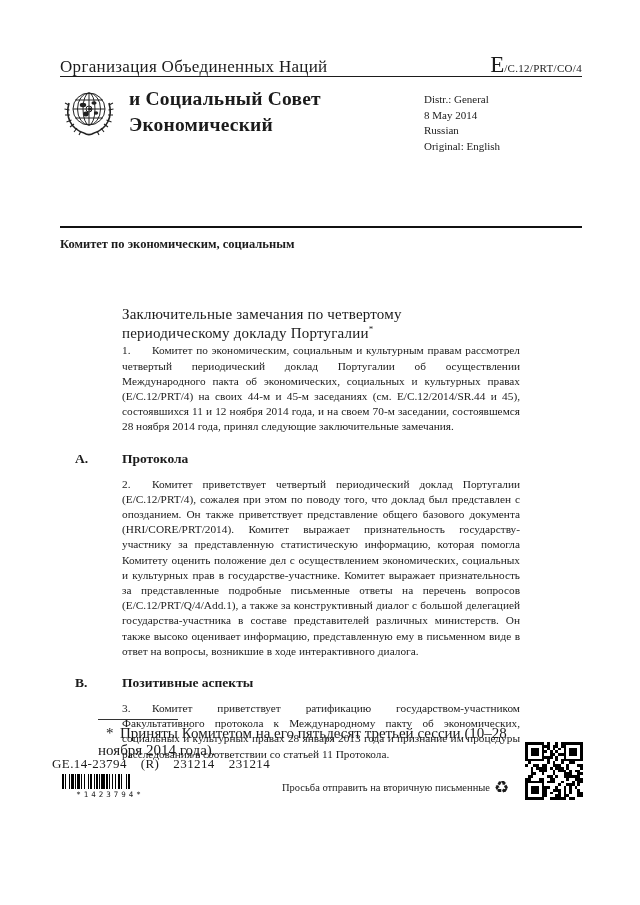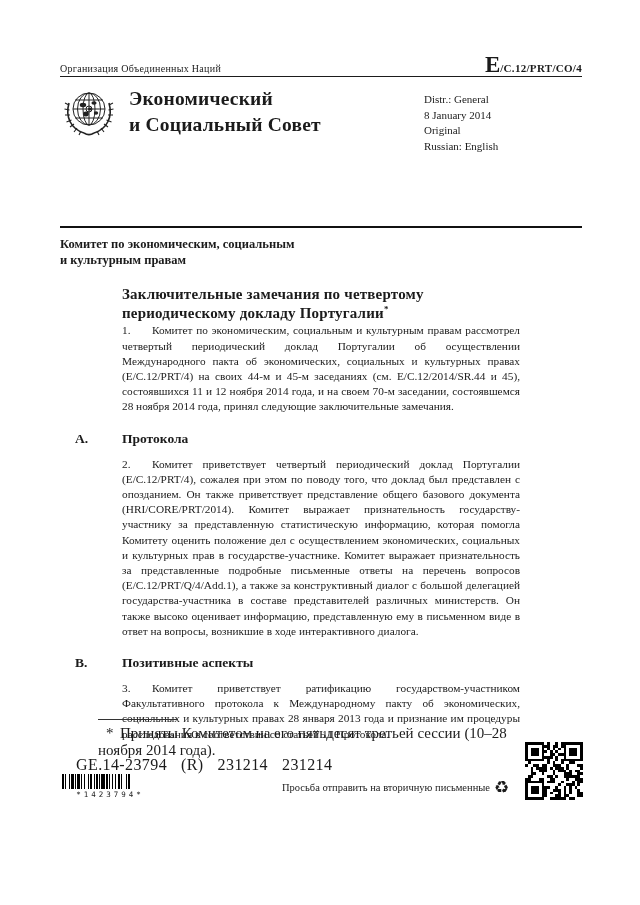--- a/index.html
+++ b/index.html
@@ -3,54 +3,54 @@
 <meta charset="utf-8">
 <style>
   html,body{margin:0;padding:0;background:#e9e9e9;}
   .page{
     position:relative;width:640px;height:905px;background:#ffffff;
     font-family:"Liberation Serif","DejaVu Serif",serif;color:#1b1b1b;
     overflow:hidden;margin:0 auto;
   }
   
   .hdr-row{position:absolute;left:60px;right:58px;top:52px;display:flex;justify-content:space-between;align-items:baseline;}
-  .org-name{font-size:10px;letter-spacing:.3px;}
-  .doc-symbol{white-space:nowrap;font-weight:bold;}
+  .org-name{font-size:17px;letter-spacing:.3px;}
+  .doc-symbol{white-space:nowrap;}
   .doc-symbol .big-e{font-size:23px;}
   .doc-symbol .rest{font-size:11px;letter-spacing:.3px;}
   .hdr-rule{position:absolute;left:60px;right:58px;top:76px;border-top:1.5px solid #1b1b1b;}
 
   .emblem{position:absolute;left:57px;top:83px;width:64px;height:62px;}
   .council-title{position:absolute;left:129px;top:86px;font-size:19.5px;font-weight:bold;line-height:1.33;letter-spacing:.2px;}
   .distr{position:absolute;left:424px;top:92px;font-size:11px;line-height:1.42;}
 
   .thick-rule{position:absolute;left:60px;right:58px;top:226px;border-top:2.5px solid #111;}
 
   .committee{position:absolute;left:60px;top:236px;font-size:12.5px;font-weight:bold;line-height:1.3;}
 
   
   .bodycol{position:absolute;left:122px;top:285px;width:398px;}
-  .doc-title{font-size:15px;font-weight:bold;line-height:1.28;letter-spacing:.2px;}
+  .doc-title{font-size:15px;font-weight:normal;line-height:1.28;letter-spacing:.2px;margin-top:20px;}
   .doc-title sup{font-size:9px;}
   p.para{margin:0;text-align:justify;font-size:11.3px;line-height:15.2px;}
   .pnum{display:inline-block;width:30px;}
   .p1{margin-top:15px;}
   .p2{margin-top:10px;font-family:Liberation Serif, serif;}
   .p3{margin-top:10px;}
   .sect{position:relative;margin-top:16px;margin-bottom:10px;font-size:13.5px;font-weight:bold;}
   .sect .letter{position:absolute;left:-47px;top:0;}
 
   
   .footnote{position:absolute;left:98px;top:719px;width:440px;}
   .fn-rule{width:80px;border-top:1.2px solid #333;margin-bottom:5px;}
   .fn-text{font-size:15px;}
   .fn-text .fn-marker{display:inline-block;width:14px;text-align:left;margin-left:8px;}
 
   
-  .ge-line{position:absolute;left:76px;top:756px;font-size:16px;letter-spacing:.4px;}
+  .ge-line{position:absolute;left:52px;top:756px;font-size:13px;letter-spacing:.4px;}
   .ge-line span{margin-right:14px;}
   .barcode-wrap{position:absolute;left:62px;top:774px;width:96px;text-align:center;}
   .barcode{display:flex;height:15px;align-items:stretch;}
   .barcode div{height:100%;}
   .barcode-text{font-family:"DejaVu Sans Mono",monospace;font-size:7.5px;letter-spacing:3px;margin-top:1px;white-space:nowrap;}
   .recycle-line{position:absolute;left:282px;top:779px;font-size:10.5px;white-space:nowrap;display:flex;align-items:center;gap:4px;}
   .recycle-glyph{font-size:17px;line-height:1;}
   .qr{position:absolute;left:525px;top:742px;width:58px;height:58px;}
 </style>
 </head>
@@ -88,36 +88,35 @@
         <path d="M27 50 C30 52 34 52 37 50"></path>
       </g>
       <g stroke="#222" fill="none" stroke-width="1.1">
         <path d="M12 22 l-4 -2 M12.5 27 l-5 -1 M13 32 l-5 0 M14.5 37 l-5 2 M17 41 l-4 3 M20 45 l-3 4 M24 48 l-2 4"></path>
         <path d="M52 22 l4 -2 M51.5 27 l5 -1 M51 32 l5 0 M49.5 37 l5 2 M47 41 l4 3 M44 45 l3 4 M40 48 l2 4"></path>
       </g>
     </svg>
   </div>
 
   <div class="council-title">
+    <div>и Социальный Совет</div>
     <div>Экономический</div>
-    <div>и Социальный Совет</div>
   </div>
 
   <div class="distr">
     <div>Distr.: General</div>
-    <div>8 January 2014</div>
-    <div>Original</div>
-    <div>Russian: English</div>
+    <div>8 May 2014</div>
+    <div>Russian</div>
+    <div>Original: English</div>
   </div>
 
   <div class="thick-rule"></div>
 
   <div class="committee">
     <div>Комитет по экономическим, социальным</div>
-    <div>и культурным правам</div>
   </div>
 
   <div class="bodycol">
     <div class="doc-title">
       <div>Заключительные замечания по четвертому</div>
       <div><span>периодическому докладу Португалии</span><sup>*</sup></div>
     </div>
 
     <p class="para p1"><span class="pnum">1.</span><span>Комитет по экономическим, социальным и культурным правам рассмотрел четвертый периодический доклад Португалии об осуществлении Международного пакта об экономических, социальных и культурных правах (E/C.12/PRT/4) на своих 44-м и 45-м заседаниях (см. E/C.12/2014/SR.44 и 45), состоявшихся 11 и 12 ноября 2014 года, и на своем 70-м заседании, состоявшемся 28 ноября 2014 года, принял следующие заключительные замечания.</span></p>
 

